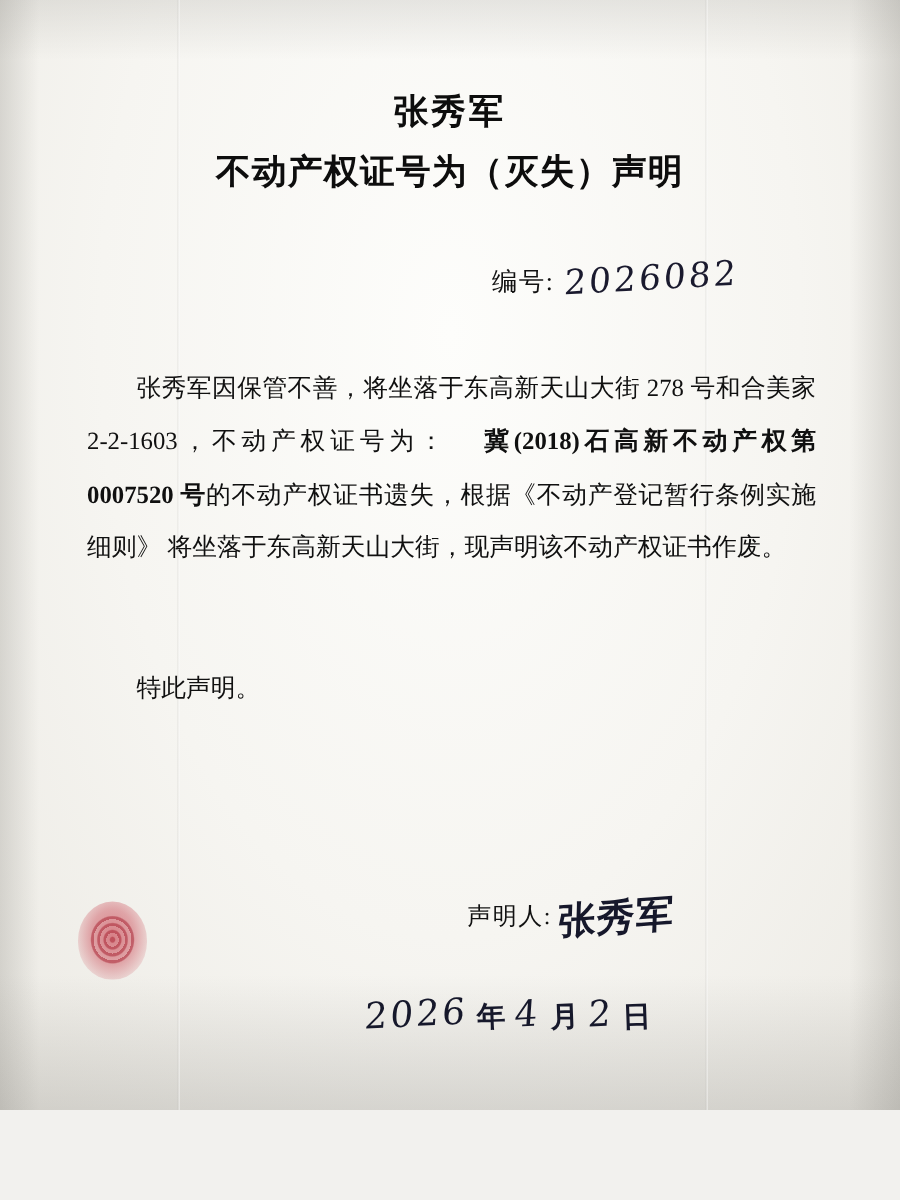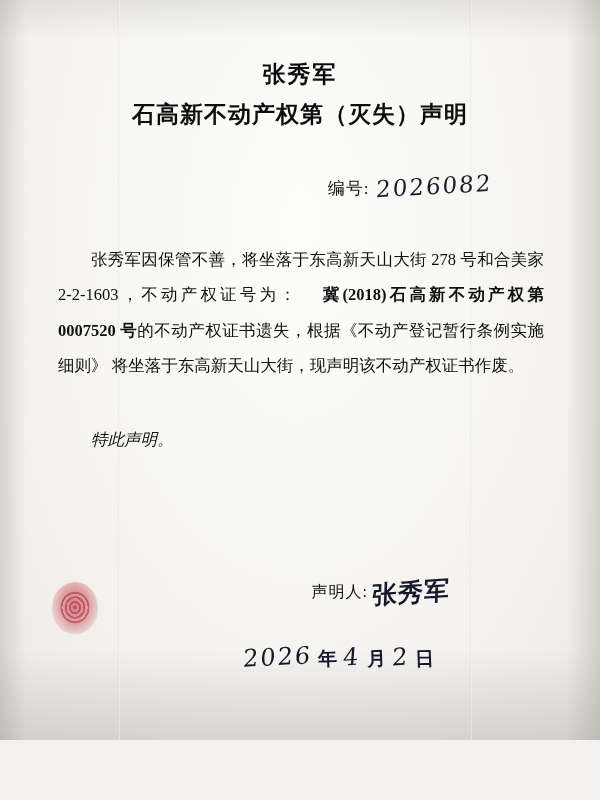--- a/index.html
+++ b/index.html
@@ -115,26 +115,25 @@
     font-size: 16.5px;
     line-height: 2.13;
     text-align: justify;
     text-justify: inter-ideograph;
     text-indent: 2em;
     color: #101010;
   }
   .body-para .bold-seg { font-weight: bold; margin-left: 24px; }
 
   .second-para {
-    margin-top: 40px;
+    margin-top: 60px;
     font-size: 16.5px;
     line-height: 2.1;
     text-indent: 2em;
     color: #101010;
-    font-style: italic;
   }
 
   
   .sign-row {
     margin-top: 118px;
     padding-right: 150px;
     display: flex;
     justify-content: flex-end;
     align-items: center;
     position: relative;
@@ -214,21 +213,21 @@
   <div class="shade-left"></div>
   <div class="shade-right"></div>
   <div class="shade-bottom"></div>
   <div class="crease c1"></div>
   <div class="crease c2"></div>
 
   <div class="content">
 
     <div class="title-block">
       <div class="title-name">张秀军</div>
-      <div class="title-main">石高新不动产权第（灭失）声明</div>
+      <div class="title-main">不动产权证号为（灭失）声明</div>
     </div>
 
     <div class="serial-row">
       <span class="serial-label">编号:</span>
       <span class="serial-value">2026082</span>
     </div>
 
     <div class="body-block">
       <p class="body-para"><span>张秀军因保管不善，将坐落于东高新天山大街 278 号和合美家 2-2-1603，不动产权证号为：</span><span class="bold-seg">冀(2018)石高新不动产权第 0007520 号</span><span>的不动产权证书遗失，根据《不动产登记暂行条例实施细则》 将坐落于东高新天山大街，现声明该不动产权证书作废。</span></p>
 

